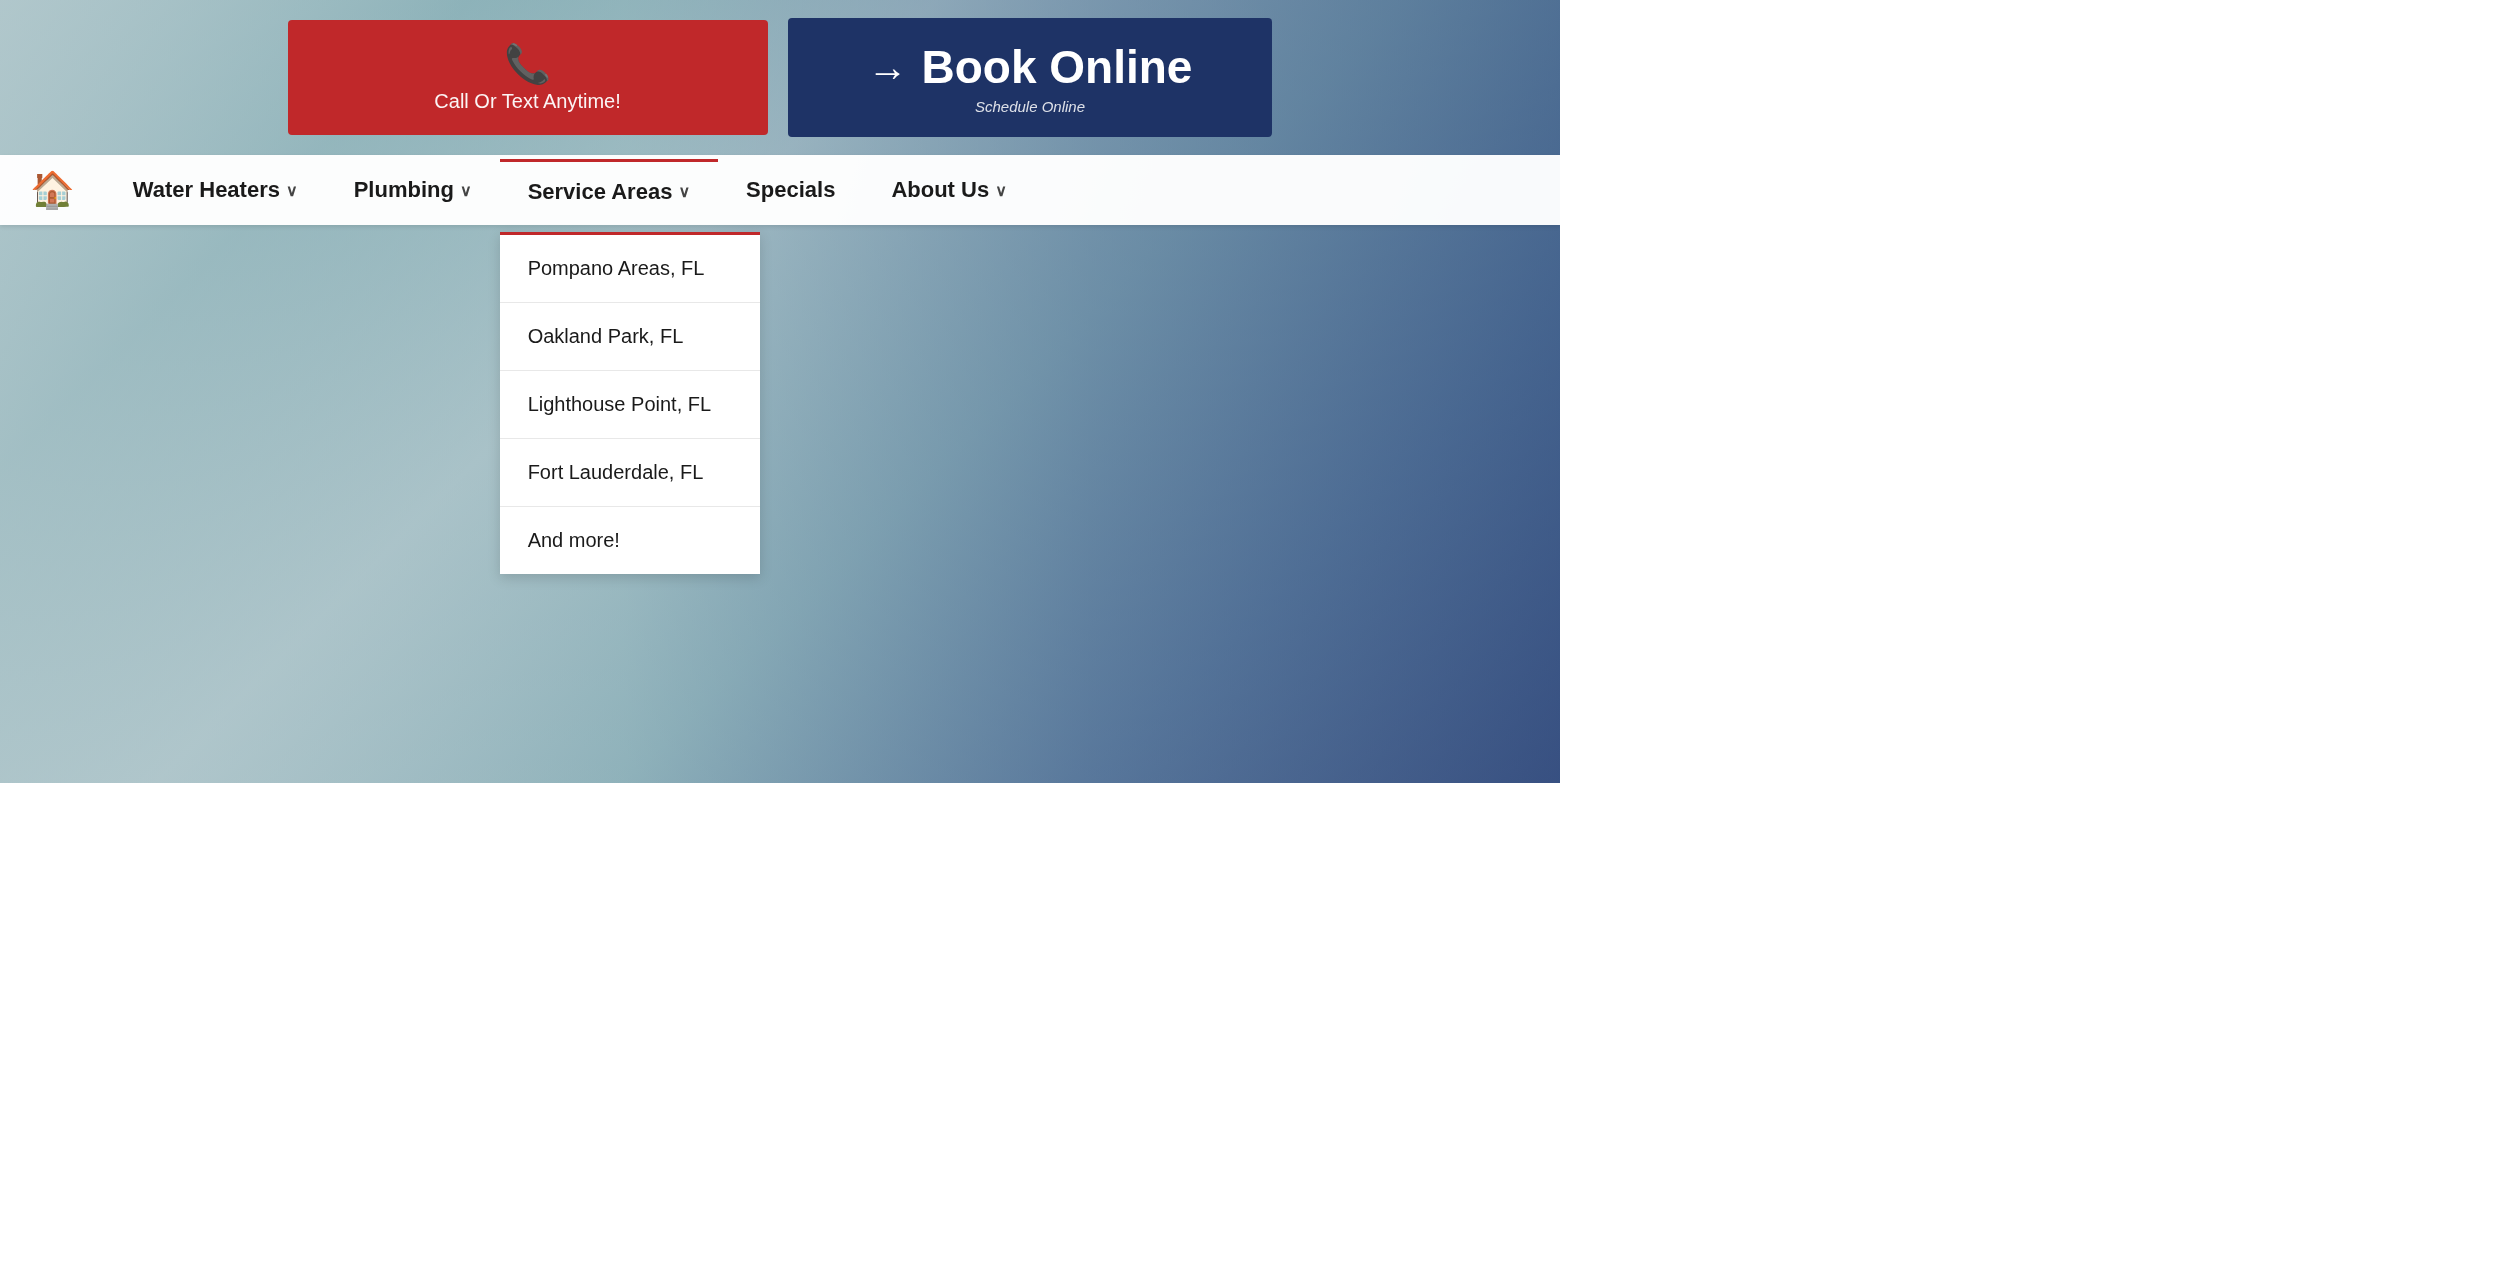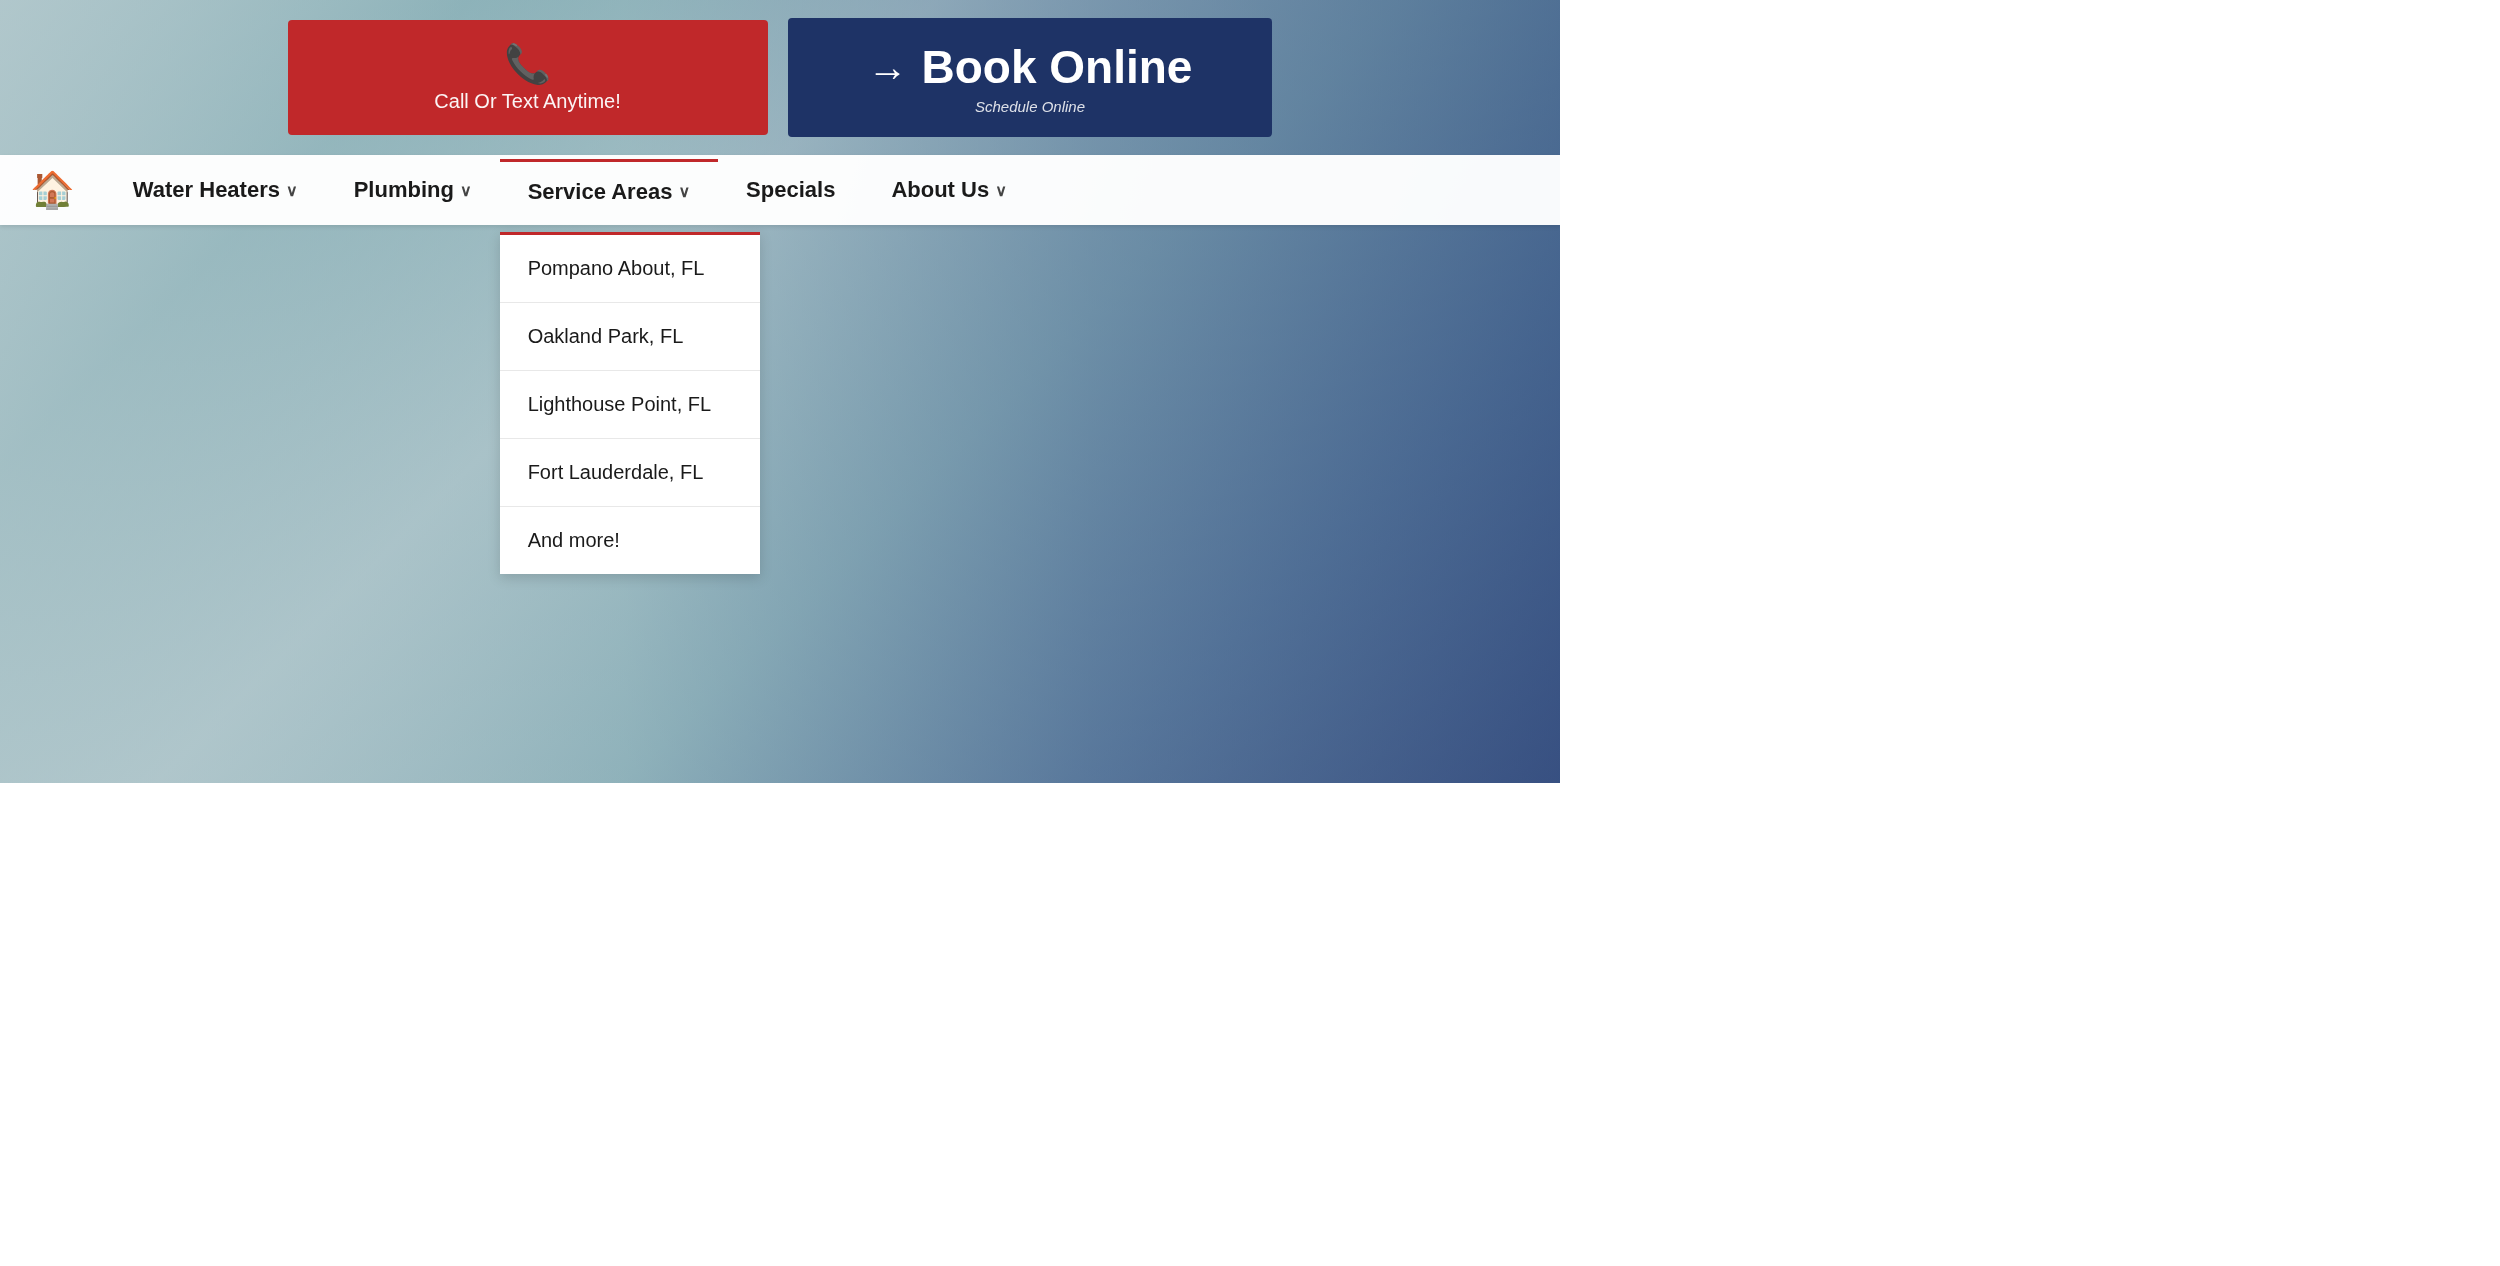--- a/index.html
+++ b/index.html
@@ -259,21 +259,21 @@
       <div class="nav-item">
         <span>Plumbing</span>
         <span class="chevron-icon">∨</span>
       </div>
 
       <div class="nav-item service-areas-container active" style="border-top: 3px solid #c0282a;">
         <span>Service Areas</span>
         <span class="chevron-icon">∨</span>
 
         <div class="dropdown-menu">
-          <div class="dropdown-item">Pompano About, FL</div>
+          <div class="dropdown-item">Pompano Areas, FL</div>
           <div class="dropdown-item">Oakland Park, FL</div>
           <div class="dropdown-item">Lighthouse Point, FL</div>
           <div class="dropdown-item">Fort Lauderdale, FL</div>
           <div class="dropdown-item">And more!</div>
         </div>
       </div>
 
       <div class="nav-item">
         <span>Specials</span>
       </div>

